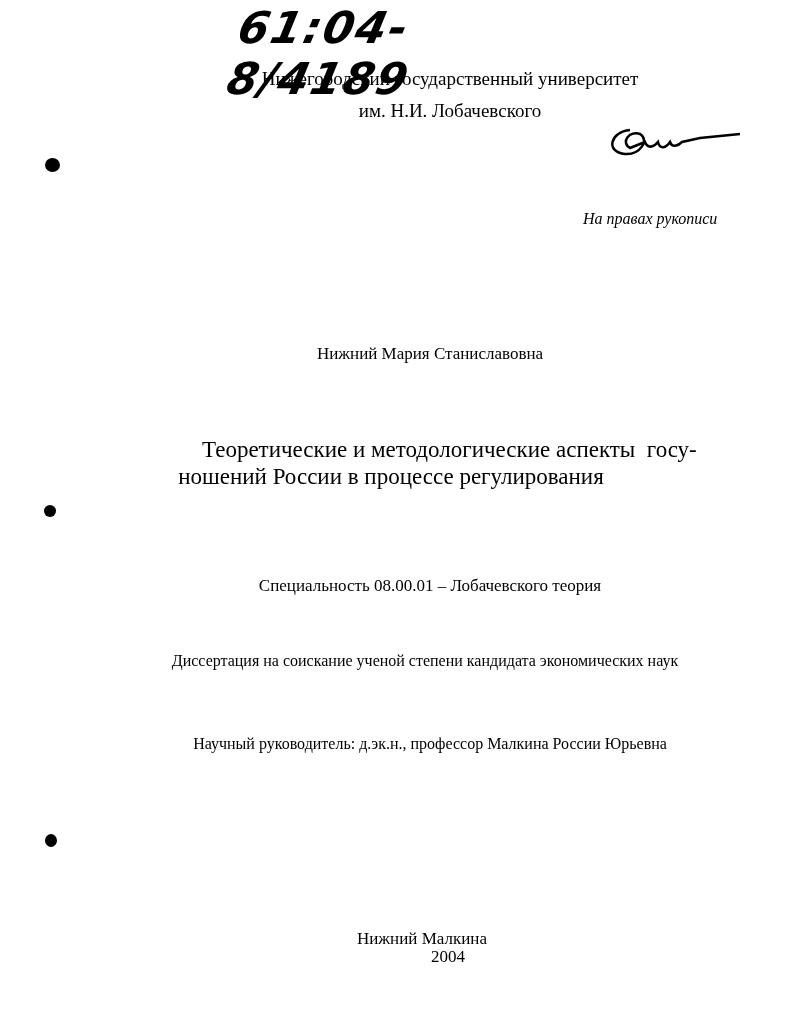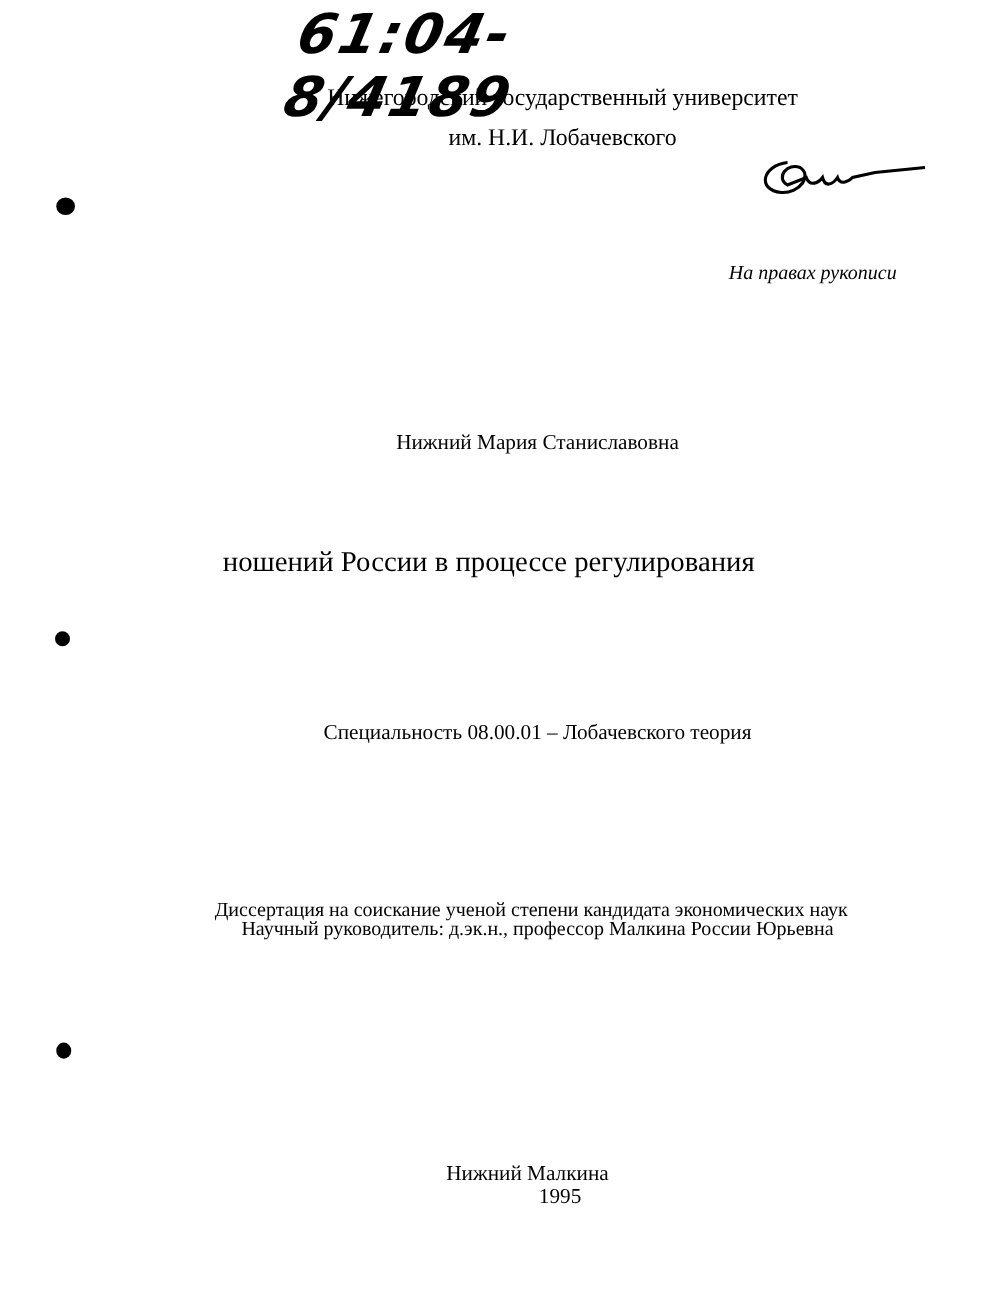--- a/index.html
+++ b/index.html
@@ -26,23 +26,24 @@
 
 <div class="abs" style="left:583px; top:166px; font-size:16px; font-style:italic;margin-top:44px;">На правах рукописи</div>
 
 <div class="blot" style="left:45px; top:158px; width:15px; height:14px;"></div>
 <div class="blot" style="left:44px; top:505px; width:12px; height:12px;"></div>
 <div class="blot" style="left:45px; top:834px; width:12px; height:13px;"></div>
 
 <div class="abs bold center" style="left:250px; top:344px; width:360px; font-size:17px;">Нижний Мария Станиславовна</div>
 
 <div class="abs bold" style="left:136px; top:436px; width:590px; font-size:23px; line-height:27px;">
+  <div style="padding-left:66px; white-space:pre;">Теоретические и методологические аспекты  госу-</div>
   <div class="center" style="width:510px;">ношений России в процессе регулирования</div>
 </div>
 
 <div class="abs bold center" style="left:200px; top:576px; width:460px; font-size:17px;">Специальность 08.00.01 – Лобачевского теория</div>
 
-<div class="abs bold center" style="left:130px; top:720px; width:590px; font-size:16px;">Диссертация на соискание ученой степени кандидата экономических наук</div>
+<div class="abs bold center" style="left:130px; top:652px; width:590px; font-size:16px;">Диссертация на соискание ученой степени кандидата экономических наук</div>
 
 <div class="abs bold center" style="left:140px; top:735px; width:580px; font-size:16px;">Научный руководитель: д.эк.н., профессор Малкина России Юрьевна</div>
 
 <div class="abs bold" style="left:357px; top:929px; font-size:17px;">Нижний Малкина</div>
-<div class="abs bold" style="left:431px; top:947px; font-size:17px;">1995</div>
+<div class="abs bold" style="left:431px; top:947px; font-size:17px;">2004</div>
 
 </body></html>

